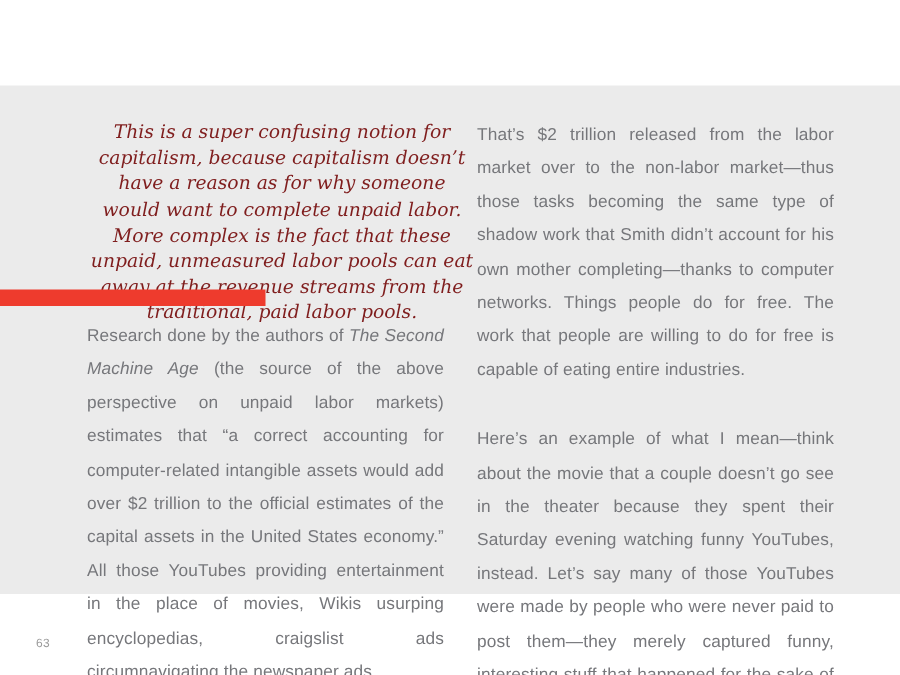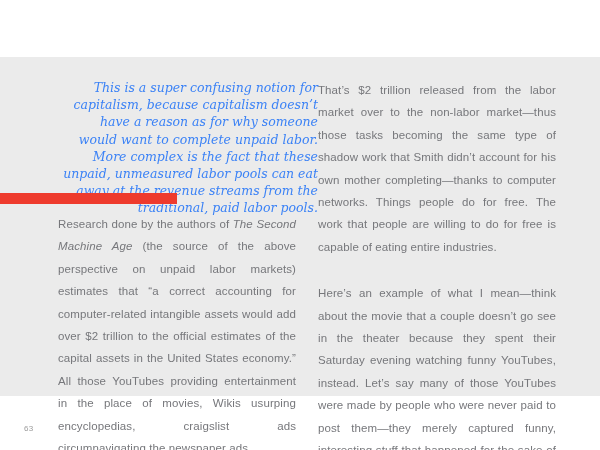--- a/index.html
+++ b/index.html
@@ -25,22 +25,22 @@
   }
   .pull-quote {
     position: absolute;
     left: 58px;
     top: 79px;
     width: 260px;
     font-family: "DejaVu Serif", serif;
     font-style: italic;
     font-size: 12.5px;
     line-height: 17.2px;
-    color: #3b82f6;
-    text-align: right;
+    color: #7f1d1d;
+    text-align: center;
   }
   .accent-bar {
     position: absolute;
     left: 0;
     top: 193px;
     width: 177px;
     height: 11px;
     background: #ee3b2d;
   }
   .body-col {

